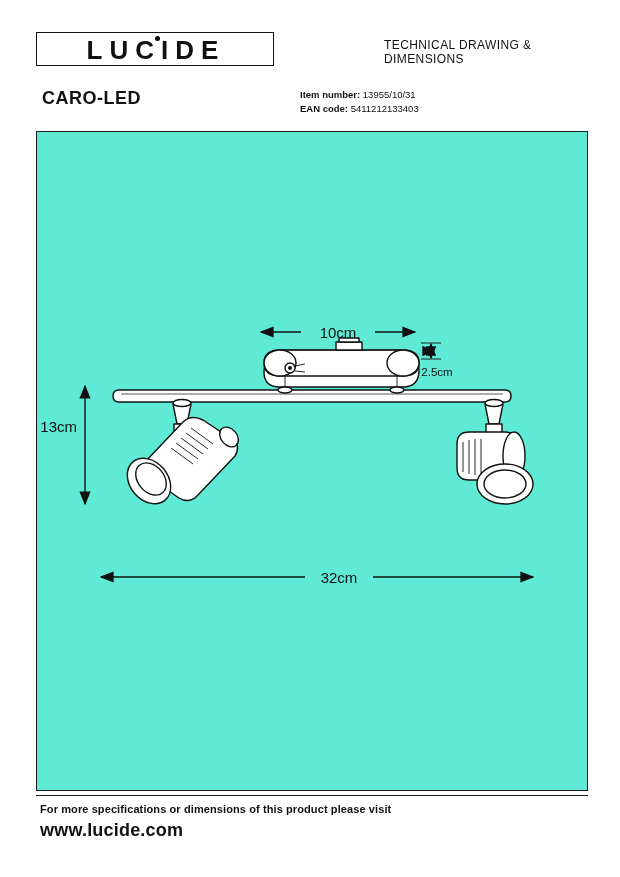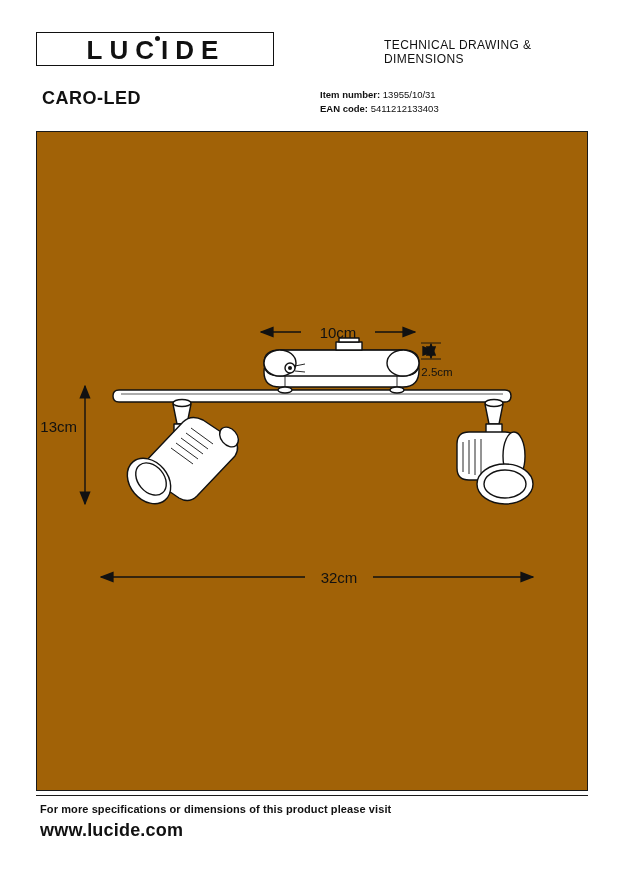--- a/index.html
+++ b/index.html
@@ -84,32 +84,32 @@
     color: #111;
   }
   .meta {
     position: absolute;
     left: 300px;
     top: 88px;
     font-size: 9.5px;
     line-height: 14px;
     color: #111;
   }
-  .meta .label { font-weight: bold; margin-left: 20px; }
+  .meta .label { font-weight: bold; }
 
   
   .frame {
     position: absolute;
     left: 36px;
     top: 131px;
     width: 552px;
     height: 660px;
     border: 1px solid #1a1a1a;
     box-sizing: border-box;
-    background: #a16207;
+    background: #5eead4;
   }
   .frame svg { display: block; }
 
   
   .footer-rule {
     position: absolute;
     left: 36px;
     top: 795px;
     width: 552px;
     height: 1px;

